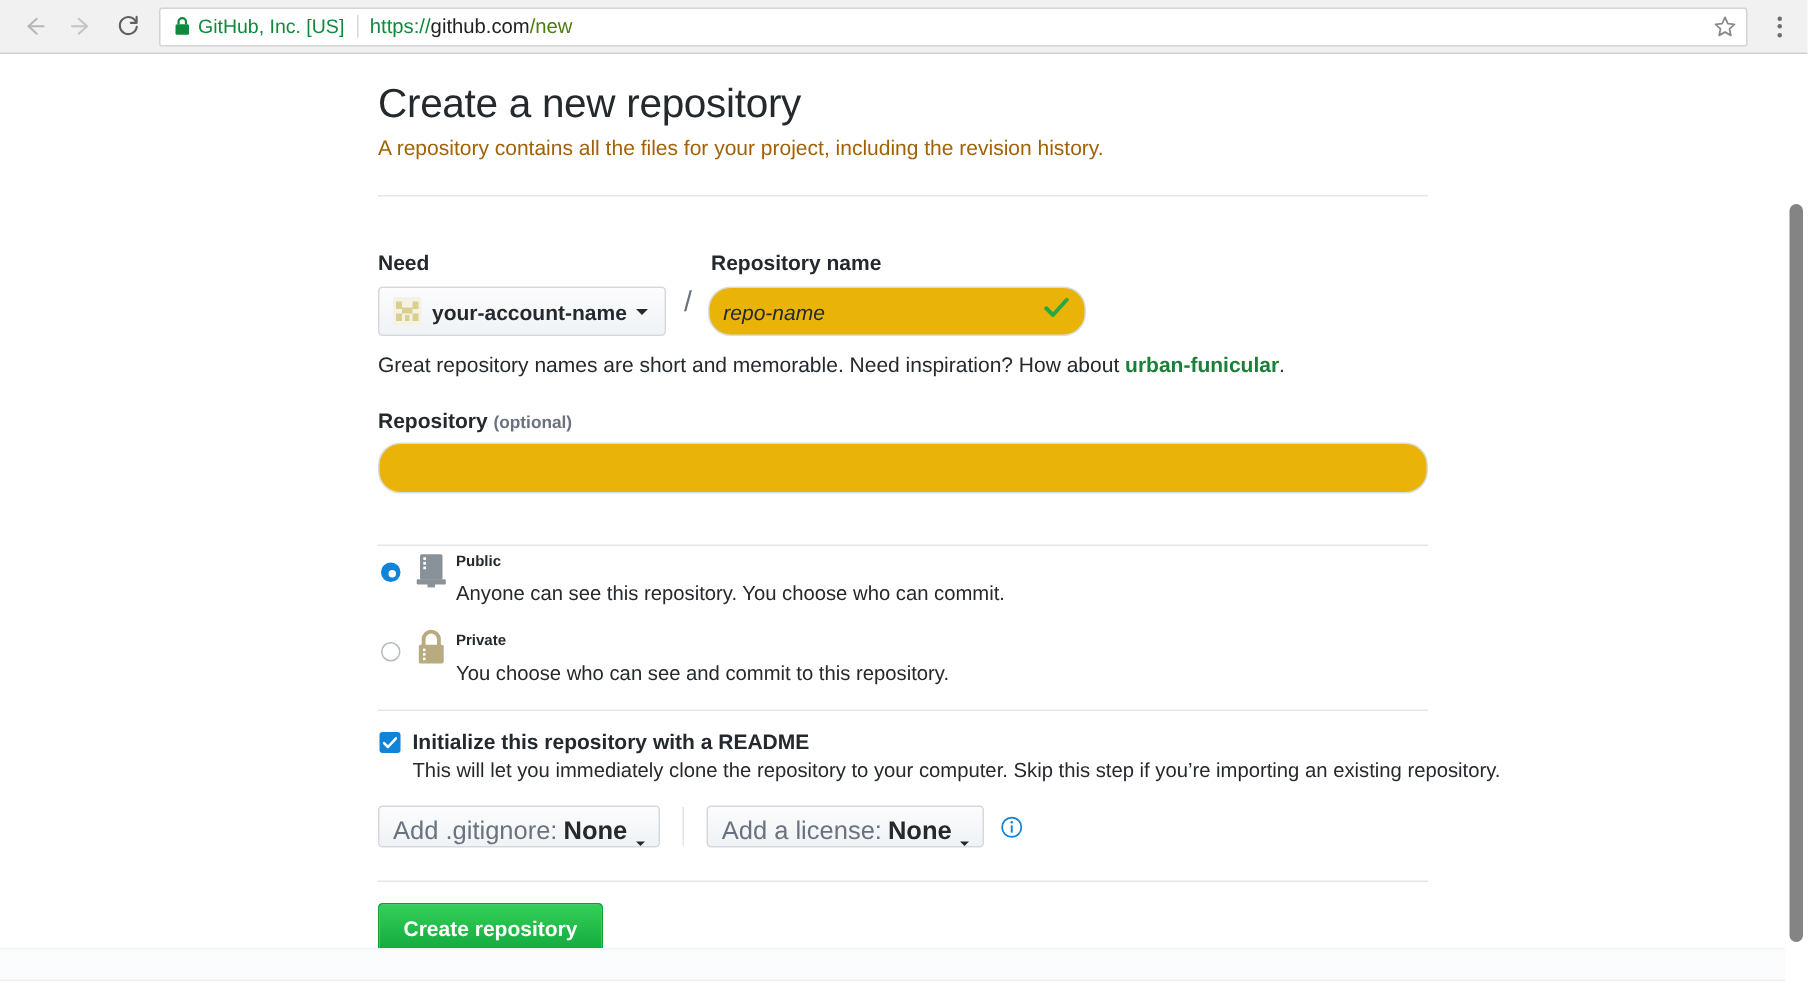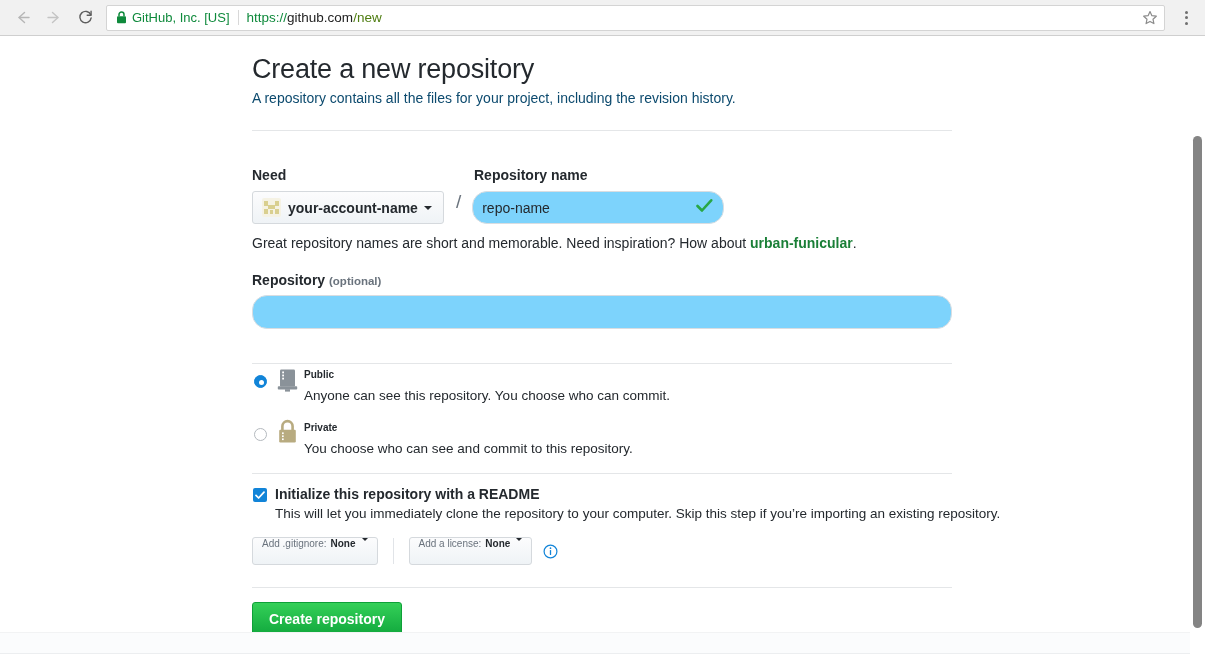--- a/index.html
+++ b/index.html
@@ -83,21 +83,21 @@
 
   .page-title {
     font-size: 27px; font-weight: normal;
     color: #24292e;
     margin: 0; padding: 0;
     position: absolute; left: 0; top: 18px;
     letter-spacing: -0.2px;
   }
   .page-sub {
     position: absolute; left: 0; top: 54px;
-    font-size: 14px; color: #0c4a6e;
+    font-size: 14px; color: #a16207;
   }
 
   .rule {
     position: absolute; left: 0;
     width: 700px; height: 1px;
     background: #e4e6e8;
   }
 
   .field-label {
     font-size: 14px; font-weight: bold; color: #24292e;
@@ -134,27 +134,28 @@
     border-right: 4px solid transparent;
     border-top: 4px solid #24292e;
   }
   .slash {
     font-size: 19px; color: #6a737d;
     margin: 0 11px 0 12px;
   }
 
   .text-input {
     height: 33px;
-    background: #7dd3fc;
+    background: #eab308;
     border: 1px solid #d9dde1;
     border-radius: 15px;
     font-size: 14px; color: #24292e;
     font-family: "Liberation Sans", sans-serif;
     padding: 0 30px 0 9px;
     outline: none;
+    font-style: italic;
   }
   .text-input::placeholder { color: #24292e; }
   .check-ok {
     position: absolute; right: 11px; top: 50%;
     transform: translateY(-50%);
     color: #28a745;
   }
 
   .hint {
     font-size: 14px; color: #24292e;
@@ -204,23 +205,23 @@
     position: absolute; left: 23px; top: 18px;
     font-size: 13.5px; color: #24292e;
     white-space: nowrap;
   }
 
   .btn-select {
     height: 28px;
     background: linear-gradient(#fcfcfd, #eff3f6);
     border: 1px solid #d5d9dd;
     border-radius: 3px;
-    display: inline-flex; align-items: flex-start;
+    display: inline-flex; align-items: flex-end;
     padding: 0 9px;
-    font-size: 10px; color: #6a737d;
+    font-size: 17px; color: #6a737d;
     white-space: nowrap; cursor: pointer;
   }
   .btn-select b { color: #24292e; margin-left: 4px; font-weight: bold; }
   .btn-select .caret {
     border-top-color: #24292e; margin-left: 6px;
     border-left-width: 3.5px; border-right-width: 3.5px;
     border-top-width: 3.5px;
   }
   .vdiv {
     position: absolute; width: 1px; height: 26px;

